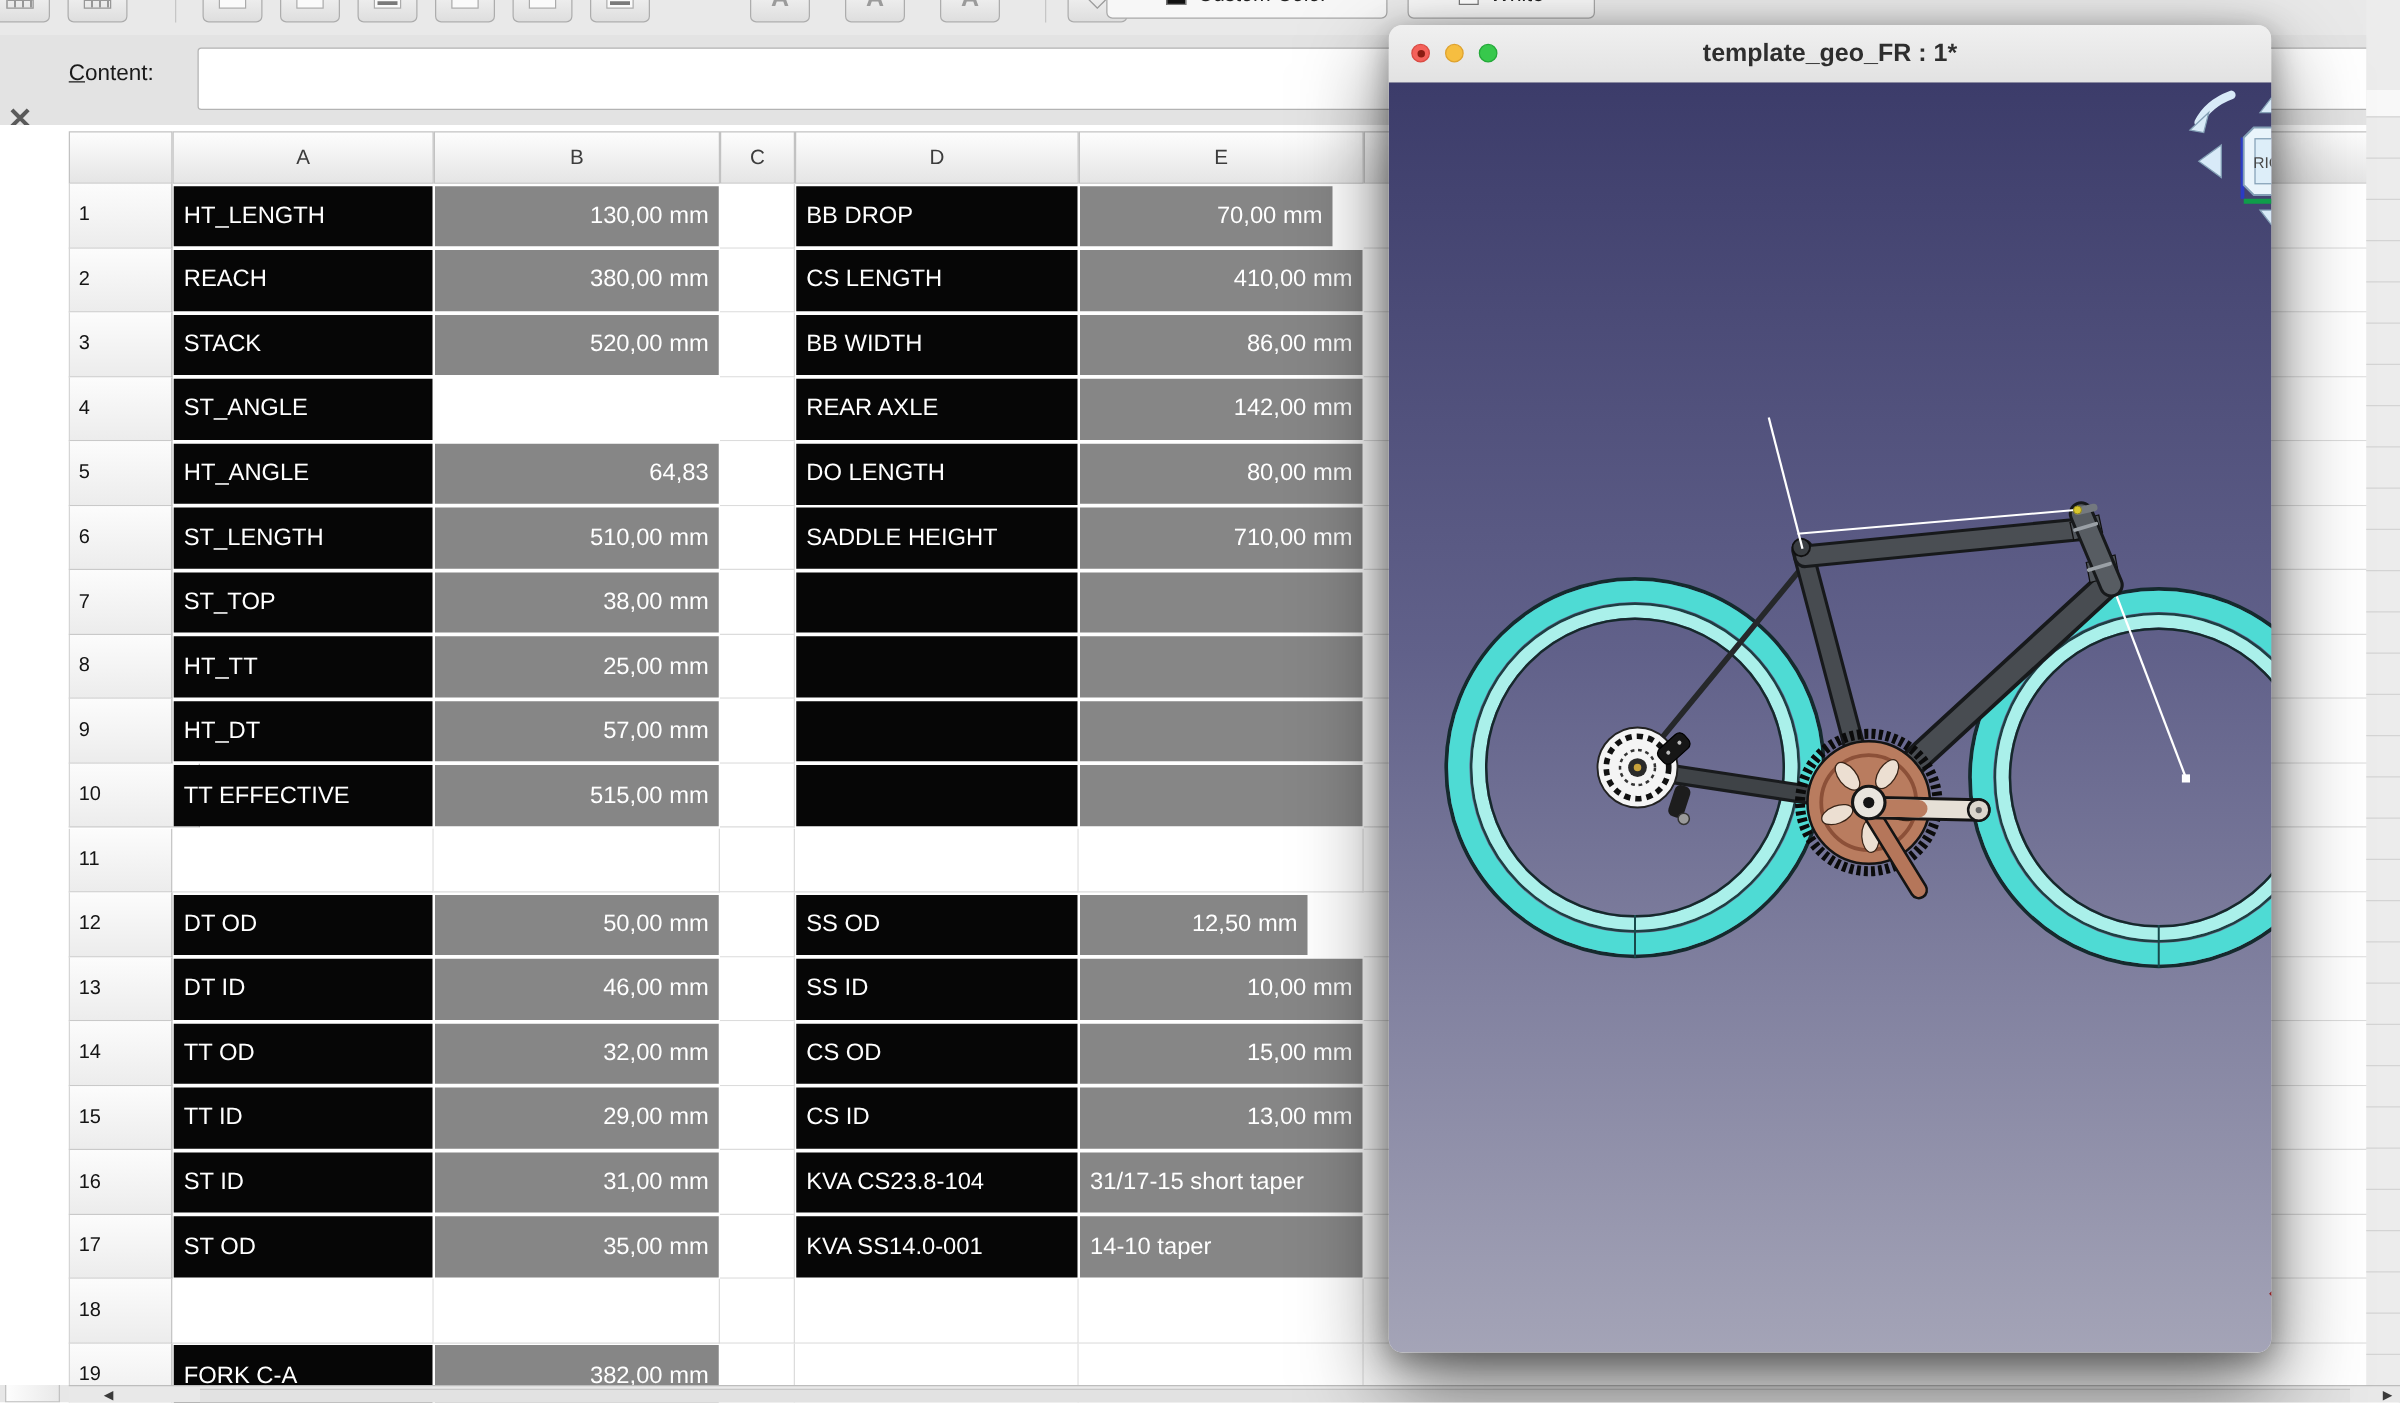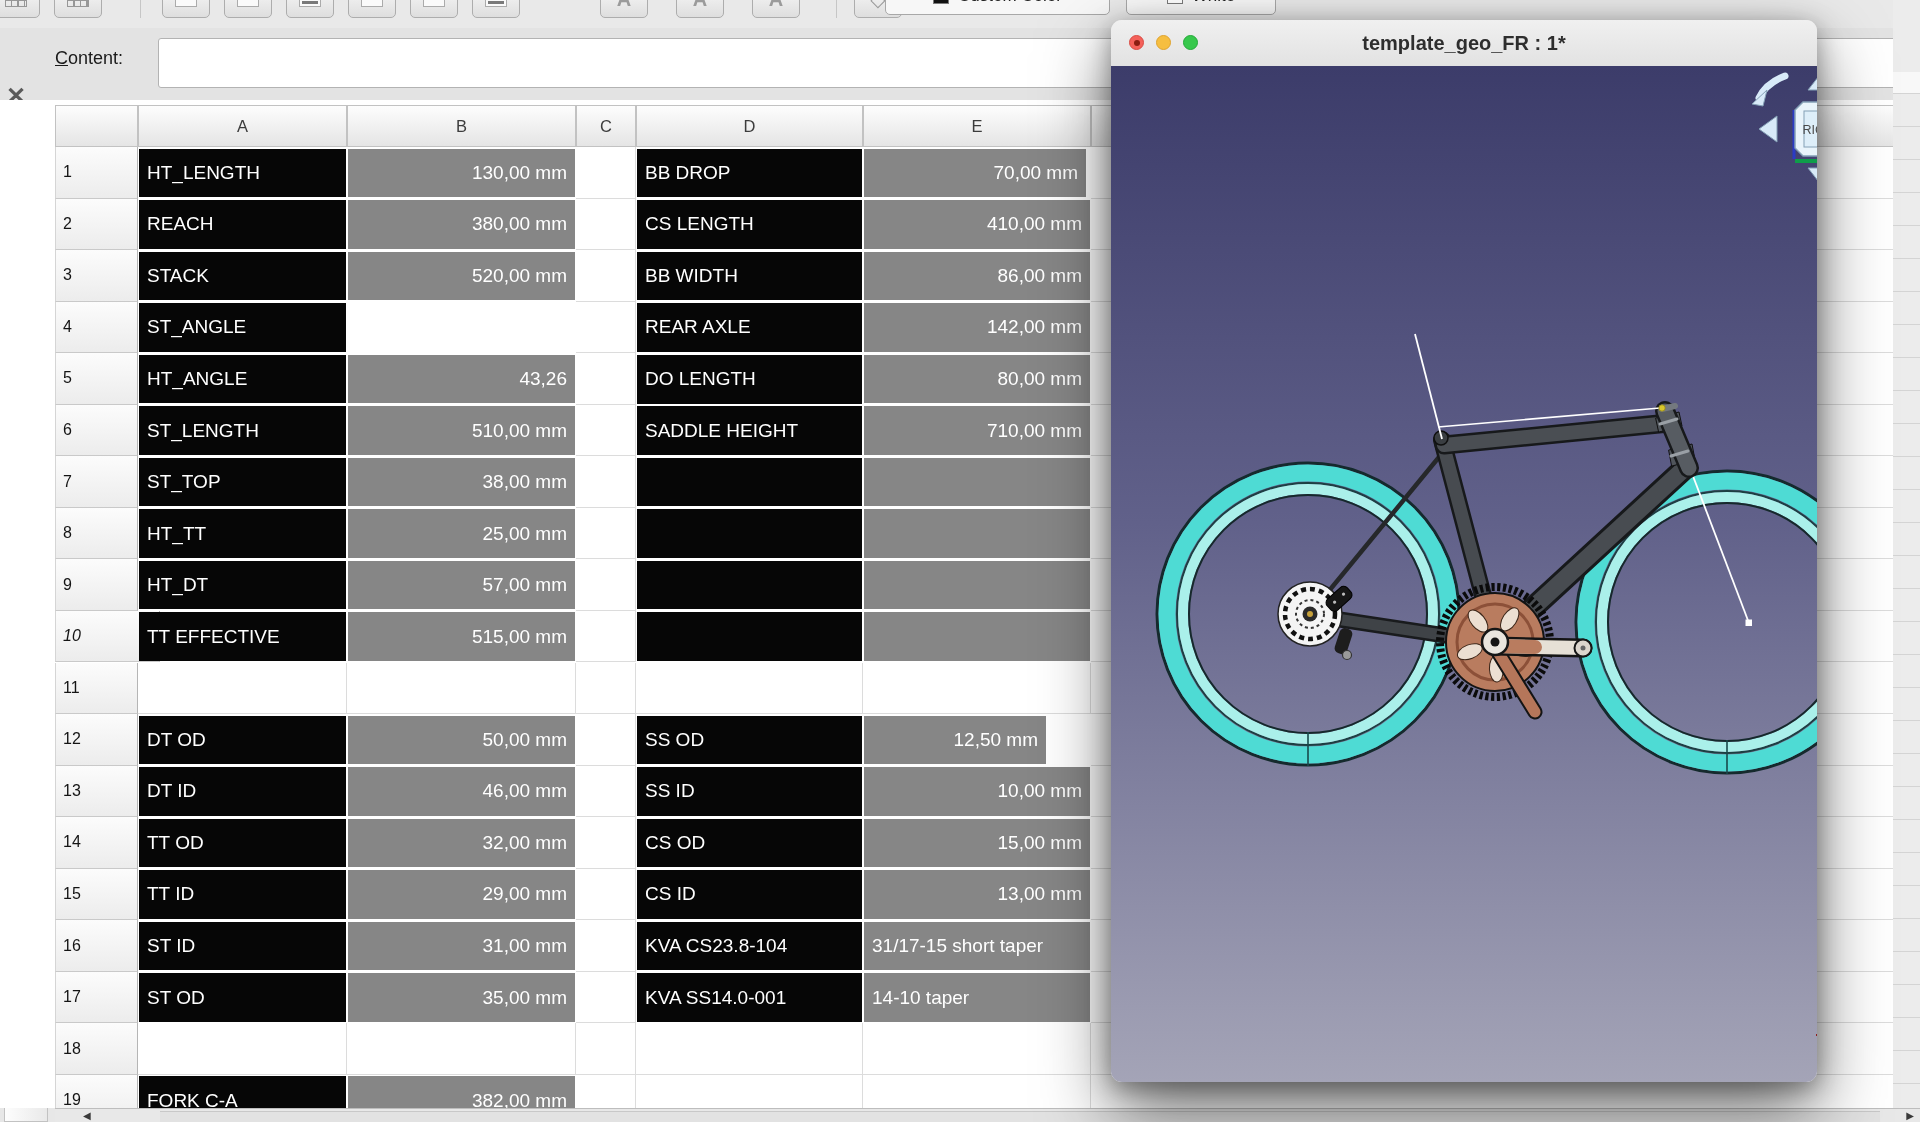--- a/index.html
+++ b/index.html
@@ -178,21 +178,21 @@
     <div class="hcell" style="left: 347px; width: 229px;">B</div>
     <div class="hcell" style="left: 576px; width: 60px;">C</div>
     <div class="hcell" style="left: 636px; width: 227px;">D</div>
     <div class="hcell" style="left: 863px; width: 228px;">E</div>
     <div class="hcell" style="left: 1091px; width: 829px;"></div>
     <div class="rh" style="left: 55px; width: 83px; top: 47px; height: 51.55px;">1</div>
     <div class="cs black" style="left: 139px; width: 207px; top: 48.5px; height: 48.55px;">HT_LENGTH</div>
     <div class="cs gray" style="left: 348px; width: 227px; top: 48.5px; height: 48.55px;">130,00 mm</div>
     <div class="cw" style="left: 576px; width: 60px; top: 47px; height: 51.55px;"></div>
     <div class="cs black" style="left: 637px; width: 225px; top: 48.5px; height: 48.55px;">BB DROP</div>
-    <div class="cs gray" style="left: 864px; width: 222px; top: 48.5px; height: 48.55px;">70,00 mm</div>
+    <div class="cs gray" style="left: 864px; width: 202px; top: 48.5px; height: 48.55px;">70,00 mm</div>
     <div class="cw" style="left: 1091px; width: 829px; top: 47px; height: 51.55px;"></div>
     <div class="rh" style="left: 55px; width: 83px; top: 98.55px; height: 51.55px;">2</div>
     <div class="cs black" style="left: 139px; width: 207px; top: 100.05px; height: 48.55px;">REACH</div>
     <div class="cs gray" style="left: 348px; width: 227px; top: 100.05px; height: 48.55px;">380,00 mm</div>
     <div class="cw" style="left: 576px; width: 60px; top: 98.55px; height: 51.55px;"></div>
     <div class="cs black" style="left: 637px; width: 225px; top: 100.05px; height: 48.55px;">CS LENGTH</div>
     <div class="cs gray" style="left: 864px; width: 226px; top: 100.05px; height: 48.55px;">410,00 mm</div>
     <div class="cw" style="left: 1091px; width: 829px; top: 98.55px; height: 51.55px;"></div>
     <div class="rh" style="left: 55px; width: 83px; top: 150.1px; height: 51.55px;">3</div>
     <div class="cs black" style="left: 139px; width: 207px; top: 151.6px; height: 48.55px;">STACK</div>
@@ -202,21 +202,21 @@
     <div class="cs gray" style="left: 864px; width: 226px; top: 151.6px; height: 48.55px;">86,00 mm</div>
     <div class="cw" style="left: 1091px; width: 829px; top: 150.1px; height: 51.55px;"></div>
     <div class="rh" style="left: 55px; width: 83px; top: 201.65px; height: 51.55px;">4</div>
     <div class="cs black" style="left: 139px; width: 207px; top: 203.15px; height: 48.55px;">ST_ANGLE</div>
     <div class="cw" style="left: 576px; width: 60px; top: 201.65px; height: 51.55px;"></div>
     <div class="cs black" style="left: 637px; width: 225px; top: 203.15px; height: 48.55px;">REAR AXLE</div>
     <div class="cs gray" style="left: 864px; width: 226px; top: 203.15px; height: 48.55px;">142,00 mm</div>
     <div class="cw" style="left: 1091px; width: 829px; top: 201.65px; height: 51.55px;"></div>
     <div class="rh" style="left: 55px; width: 83px; top: 253.2px; height: 51.55px;">5</div>
     <div class="cs black" style="left: 139px; width: 207px; top: 254.7px; height: 48.55px;">HT_ANGLE</div>
-    <div class="cs gray" style="left: 348px; width: 227px; top: 254.7px; height: 48.55px;">43,26</div>
+    <div class="cs gray" style="left: 348px; width: 227px; top: 254.7px; height: 48.55px;">64,83</div>
     <div class="cw" style="left: 576px; width: 60px; top: 253.2px; height: 51.55px;"></div>
     <div class="cs black" style="left: 637px; width: 225px; top: 254.7px; height: 49px;">DO LENGTH</div>
     <div class="cs gray" style="left: 864px; width: 226px; top: 254.7px; height: 48.55px;">80,00 mm</div>
     <div class="cw" style="left: 1091px; width: 829px; top: 253.2px; height: 51.55px;"></div>
     <div class="rh" style="left: 55px; width: 83px; top: 304.75px; height: 51.55px;">6</div>
     <div class="cs black" style="left: 139px; width: 207px; top: 306.25px; height: 48.55px;">ST_LENGTH</div>
     <div class="cs gray" style="left: 348px; width: 227px; top: 306.25px; height: 48.55px;">510,00 mm</div>
     <div class="cw" style="left: 576px; width: 60px; top: 304.75px; height: 51.55px;"></div>
     <div class="cs black" style="left: 637px; width: 225px; top: 306.25px; height: 48.55px;">SADDLE HEIGHT</div>
     <div class="cs gray" style="left: 864px; width: 226px; top: 306.25px; height: 48.55px;">710,00 mm</div>
@@ -235,21 +235,21 @@
     <div class="cs black" style="left: 637px; width: 225px; top: 409.35px; height: 48.55px;"></div>
     <div class="cs gray" style="left: 864px; width: 226px; top: 409.35px; height: 48.55px;"></div>
     <div class="cw" style="left: 1091px; width: 829px; top: 407.85px; height: 51.55px;"></div>
     <div class="rh" style="left: 55px; width: 83px; top: 459.4px; height: 51.55px;">9</div>
     <div class="cs black" style="left: 139px; width: 207px; top: 460.9px; height: 48.55px;">HT_DT</div>
     <div class="cs gray" style="left: 348px; width: 227px; top: 460.9px; height: 48.55px;">57,00 mm</div>
     <div class="cw" style="left: 576px; width: 60px; top: 459.4px; height: 51.55px;"></div>
     <div class="cs black" style="left: 637px; width: 225px; top: 460.9px; height: 48.55px;"></div>
     <div class="cs gray" style="left: 864px; width: 226px; top: 460.9px; height: 48.55px;"></div>
     <div class="cw" style="left: 1091px; width: 829px; top: 459.4px; height: 51.55px;"></div>
-    <div class="rh" style="left: 55px; width: 105px; top: 510.95px; height: 51.55px; font-style: italic;">10</div>
+    <div class="rh" style="left: 55px; width: 105px; top: 510.95px; height: 51.55px;">10</div>
     <div class="cs black" style="left: 139px; width: 207px; top: 512.45px; height: 48.55px;">TT EFFECTIVE</div>
     <div class="cs gray" style="left: 348px; width: 227px; top: 512.45px; height: 48.55px;">515,00 mm</div>
     <div class="cw" style="left: 576px; width: 60px; top: 510.95px; height: 51.55px;"></div>
     <div class="cs black" style="left: 637px; width: 225px; top: 512.45px; height: 48.55px;"></div>
     <div class="cs gray" style="left: 864px; width: 226px; top: 512.45px; height: 48.55px;"></div>
     <div class="cw" style="left: 1091px; width: 829px; top: 510.95px; height: 51.55px;"></div>
     <div class="rh" style="left: 55px; width: 83px; top: 562.5px; height: 51.55px;">11</div>
     <div class="cw" style="left: 138px; width: 209px; top: 562.5px; height: 51.55px;"></div>
     <div class="cw" style="left: 347px; width: 229px; top: 562.5px; height: 51.55px;"></div>
     <div class="cw" style="left: 576px; width: 60px; top: 562.5px; height: 51.55px;"></div>

